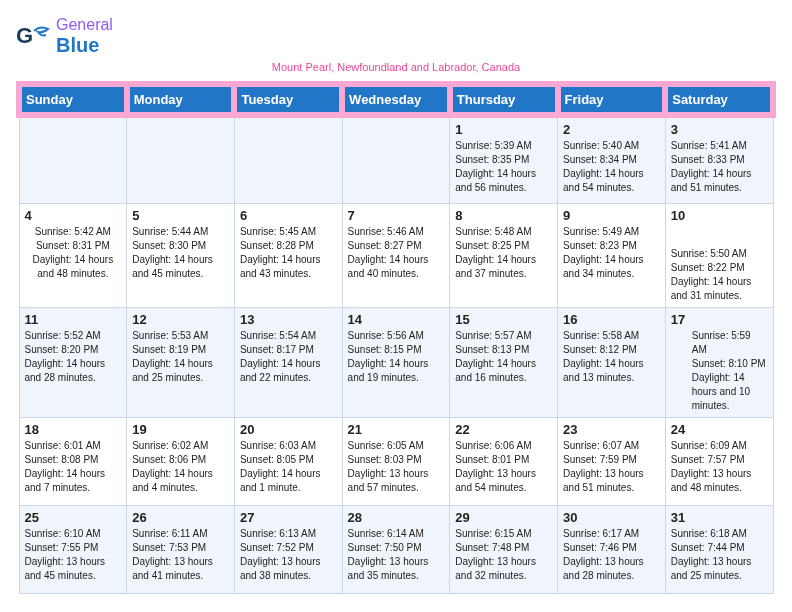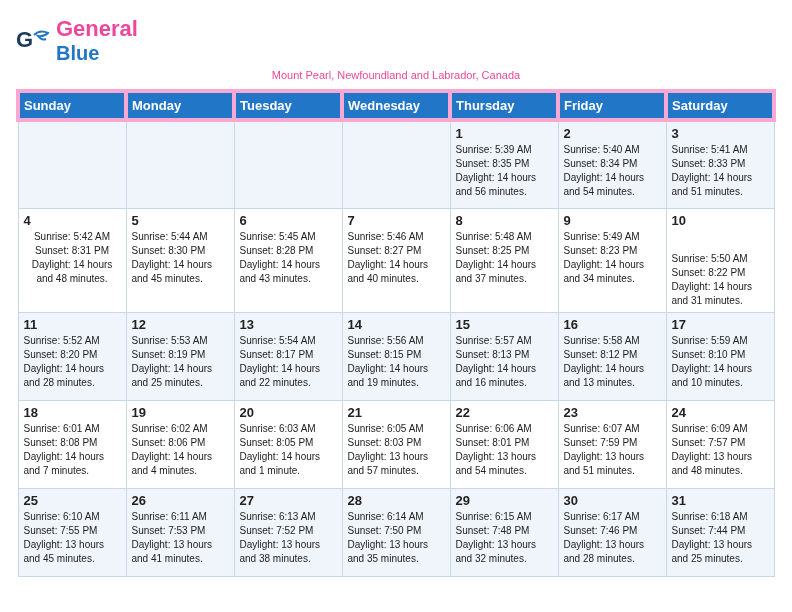--- a/index.html
+++ b/index.html
@@ -43,21 +43,21 @@
       border-collapse: collapse;
       table-layout: fixed;
     }
     thead tr th {
       background: #2176c7;
       color: #fff;
       font-size: 13px;
       font-weight: bold;
       padding: 5px 4px;
       text-align: left;
-      border: 4px solid #f9a8d4;
+      border: 6px solid #f9a8d4;
     }
     tbody tr td {
       vertical-align: top;
       border: 1px solid #c8d8e8;
       padding: 4px 5px;
       font-size: 10.5px;
       color: #222;
       height: 88px;
       background: #fff;
     }
@@ -90,21 +90,21 @@
 
 <div class="header-area">
   <div class="logo">
     <div class="logo-row">
       <svg width="36" height="28" viewBox="0 0 36 28">
         <text x="0" y="20" font-size="22" font-weight="bold" fill="#1a3a5c">G</text>
 
         <path d="M18 8 Q24 2 32 6 Q28 10 22 9 Q26 14 30 12" stroke="#2176c7" stroke-width="2" fill="none"></path>
       </svg>
       <div>
-        <span style="font-size:22px;font-weight:bold;color:#ec4899;">General</span><br>
+        <span style="font-size:16px;font-weight:normal;color:#8b5cf6;">General</span><br>
         <span style="font-size:20px;font-weight:bold;color:#2176c7;">Blue</span>
       </div>
     </div>
   </div>
 </div>
 
 <div class="location-title">Mount Pearl, Newfoundland and Labrador, Canada</div>
 
 <table>
   <thead>
@@ -219,21 +219,21 @@
 Daylight: 14 hours and 16 minutes.</div>
         </td>
         <td>
           <div class="day-number">16</div>
           <div class="day-info" style="white-space: pre-line;">Sunrise: 5:58 AM
 Sunset: 8:12 PM
 Daylight: 14 hours and 13 minutes.</div>
         </td>
         <td>
           <div class="day-number">17</div>
-          <div class="day-info" style="white-space: pre-line;">Sunrise: 5:59 AM
+          <div class="day-info" style="white-space: pre-line; margin-left: 21px;">Sunrise: 5:59 AM
 Sunset: 8:10 PM
 Daylight: 14 hours and 10 minutes.</div>
         </td>
       </tr>
       <tr>
         <td>
           <div class="day-number">18</div>
           <div class="day-info" style="white-space: pre-line;">Sunrise: 6:01 AM
 Sunset: 8:08 PM
 Daylight: 14 hours and 7 minutes.</div>

